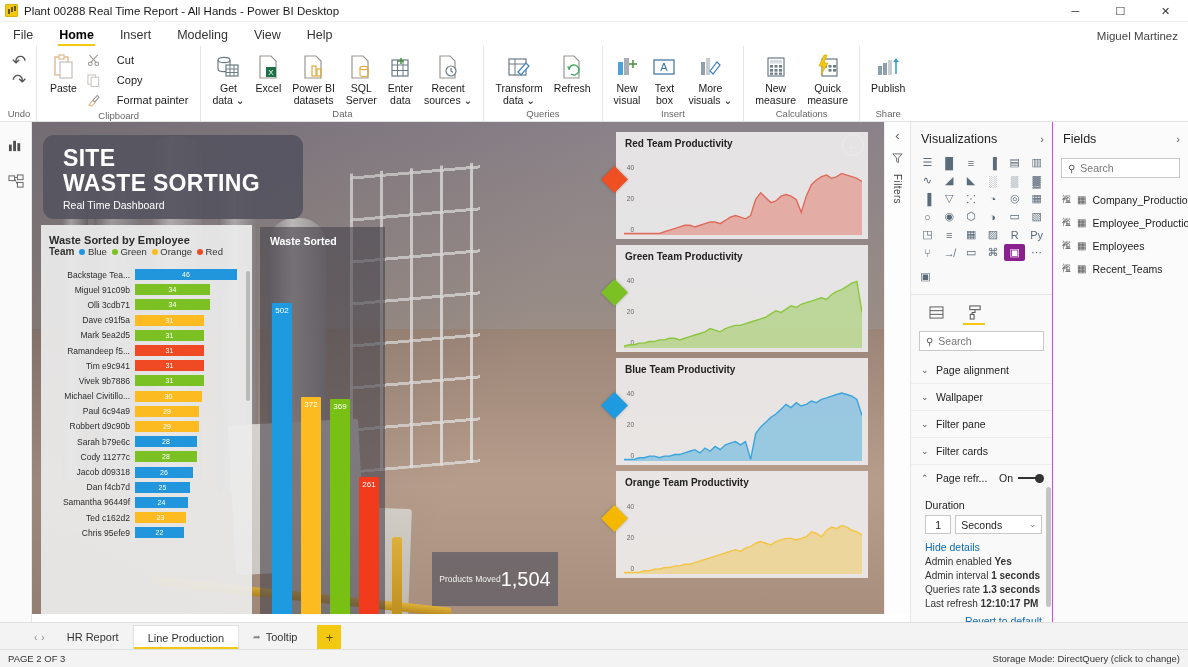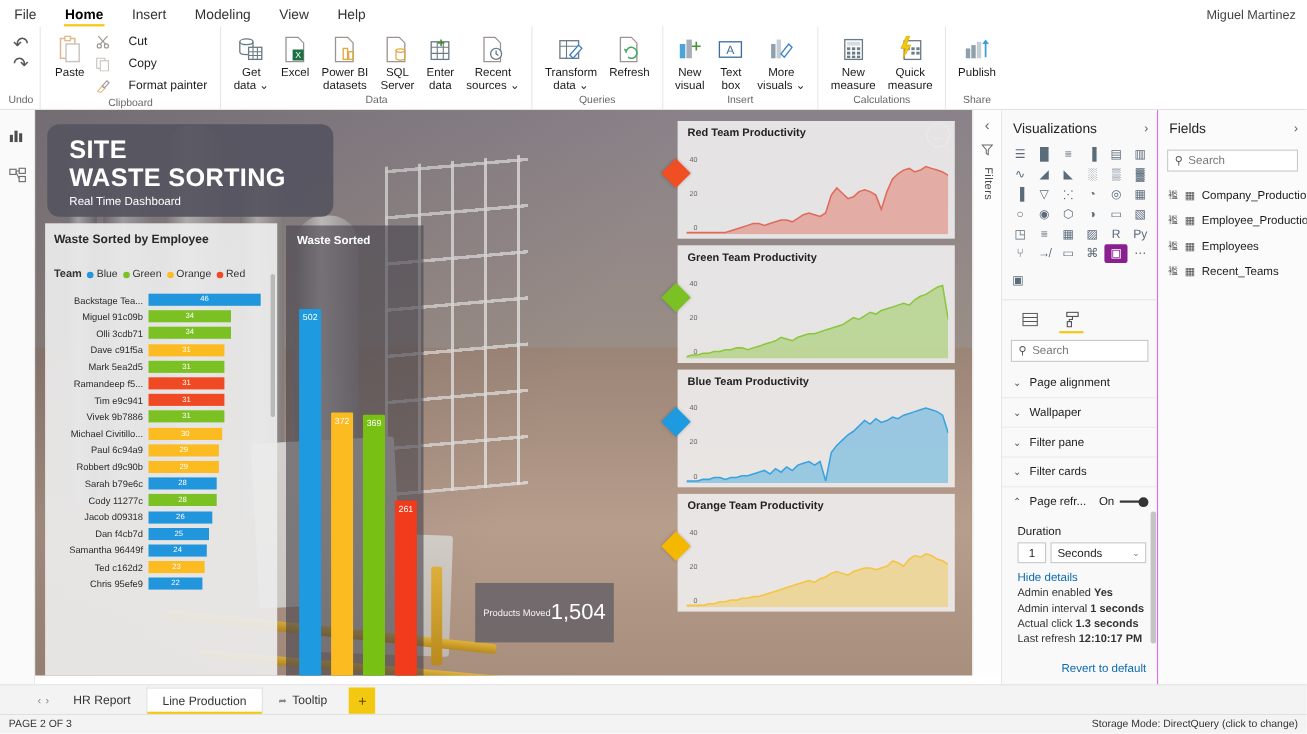--- a/index.html
+++ b/index.html
@@ -145,21 +145,21 @@
     border: 1.6px solid #d9d5d1; border-radius: 50%; color: #e8e4e0;
     display: flex; align-items: center; justify-content: center; font-size: 13px;
   }
 
   
   .emp-card {
     position: absolute; left: 9px; top: 103px; width: 211px; height: 478px;
     background: rgba(236,236,236,.93); padding: 9px 10px 0 8px;
   }
   .emp-title { font-size: 11px; font-weight: bold; color: #2a2a2a; }
-  .emp-legend { display: flex; align-items: center; gap: 5px; margin-top: 20px; font-size: 9.5px; color: #333; }
+  .emp-legend { display: flex; align-items: center; gap: 5px; margin-top: 0; font-size: 9.5px; color: #333; }
   .emp-legend b { font-weight: bold; font-size: 10px; }
   .leg { display: flex; align-items: center; gap: 2.5px; }
   .dot { width: 6px; height: 6px; border-radius: 50%; display: inline-block; }
   .emp-rows { margin-top: 10px; }
   .emp-row { display: flex; align-items: center; height: 15.2px; }
   .emp-name {
     width: 86px; text-align: right; padding-right: 5px; font-size: 8.5px; color: #2b2b2b;
     white-space: nowrap; overflow: hidden; text-overflow: ellipsis;
   }
   .emp-bar {
@@ -301,20 +301,29 @@
     height: 18px; background: #f3f3f3; border-top: 1px solid #e0e0e0;
     display: flex; align-items: center; justify-content: space-between;
     padding: 0 8px; font-size: 9.5px; color: #333; flex: 0 0 18px;
   }
 </style>
 </head>
 <body>
 
 <div class="app">
 
+  <div class="titlebar">
+    <div class="app-icon"></div>
+    <div class="title-text">Plant 00288 Real Time Report - All Hands - Power BI Desktop</div>
+    <div class="win-controls">
+      <div class="win-btn">─</div>
+      <div class="win-btn">☐</div>
+      <div class="win-btn close">✕</div>
+    </div>
+  </div>
 
   <div class="menubar">
     <div class="menu-item">File</div>
     <div class="menu-item active">Home</div>
     <div class="menu-item">Insert</div>
     <div class="menu-item">Modeling</div>
     <div class="menu-item">View</div>
     <div class="menu-item">Help</div>
     <div class="user-name">Miguel Martinez</div>
   </div>
@@ -947,21 +956,21 @@
             <div class="link">Hide details</div>
             <div class="detail">
               <span>Admin enabled</span>
               <b>Yes</b>
             </div>
             <div class="detail">
               <span>Admin interval</span>
               <b>1 seconds</b>
             </div>
             <div class="detail">
-              <span>Actual click</span>
+              <span>Queries rate</span>
               <b>1.3 seconds</b>
             </div>
             <div class="detail">
               <span>Last refresh</span>
               <b>12:10:17 PM</b>
             </div>
           </div>
           <div class="revert">Revert to default</div>
           <div class="vscroll-thumb" style="top:130px;height:120px"></div>
         </div>

